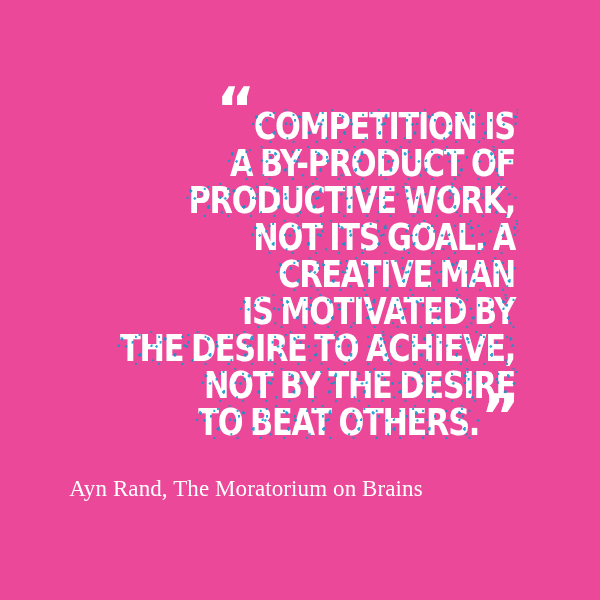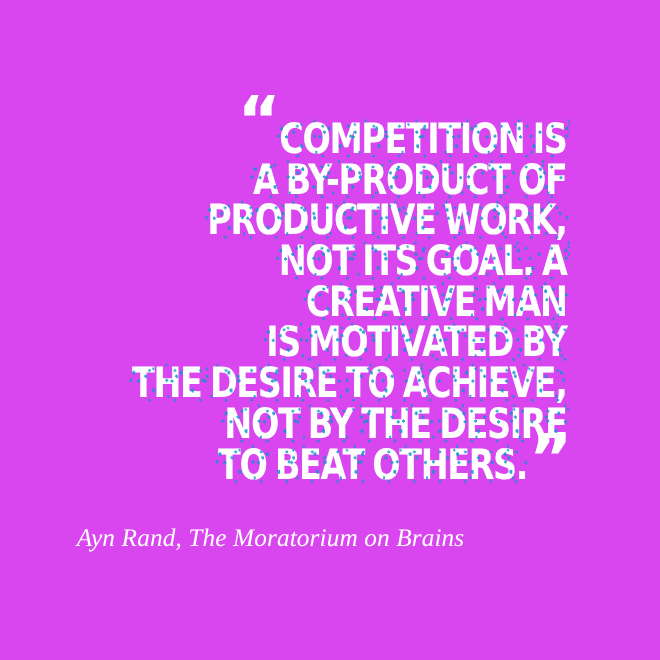--- a/index.html
+++ b/index.html
@@ -10,21 +10,21 @@
     width: 600px;
     height: 600px;
     overflow: hidden;
     font-family: "Liberation Sans", sans-serif;
   }
 
   #quote-card {
     position: relative;
     width: 600px;
     height: 600px;
-    background: #d946ef;
+    background: #ec4899;
     overflow: hidden;
   }
 
   
   #quote-block {
     position: absolute;
     left: 0;
     top: 108px;
     width: 600px;
     
@@ -110,21 +110,20 @@
     left: 0;
     top: 476px;
     width: 492px;
     text-align: center;
     color: #ffffff;
     font-family: "Liberation Serif", "DejaVu Serif", serif;
     font-size: 23px;
     font-weight: normal;
     letter-spacing: 0.1px;
     white-space: nowrap;
-    font-style: italic;
   }
 </style>
 </head>
 <body>
 
 <div id="quote-card">
 
   <div id="quote-block">
 
     <span class="quote-line"><span class="qmark qmark-open">“</span><span class="glyphs">COMPETITION IS</span></span>

